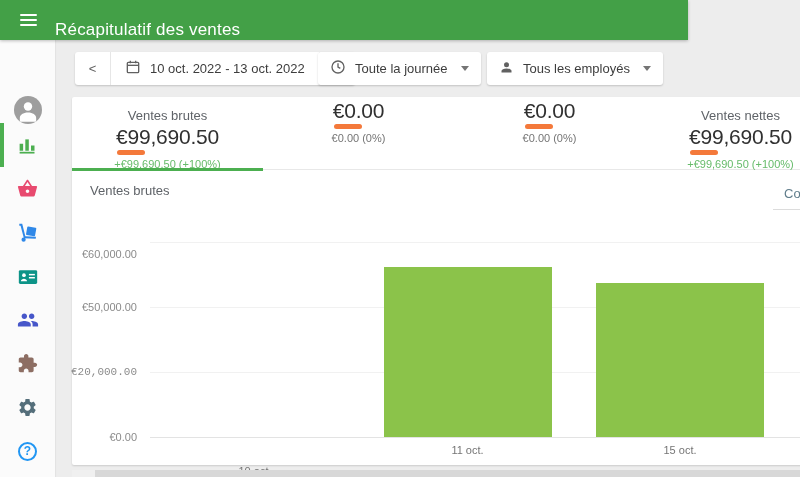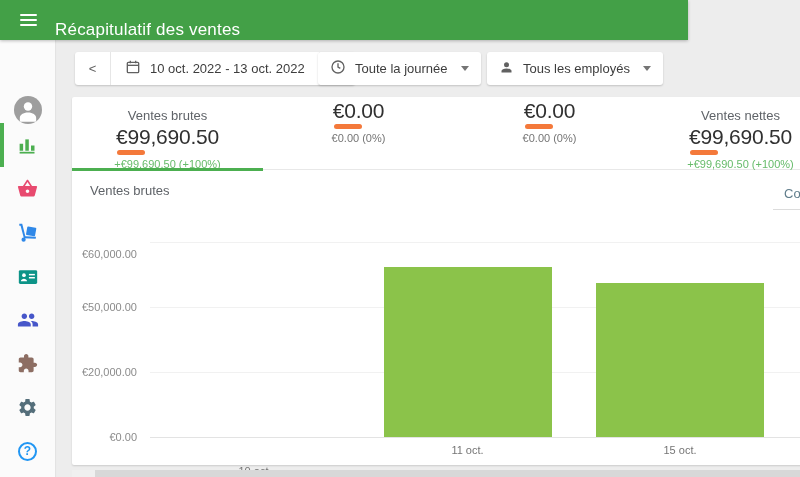--- a/index.html
+++ b/index.html
@@ -246,21 +246,21 @@
   </div>
 
   <div class="chart-title">Ventes brutes</div>
   <div class="compare-select">Co</div>
   <div class="compare-underline"></div>
 
   <div class="plot" id="plot">
       <div class="gridline baseline" style="left: 78px; top: 340px; width: 850px;"></div>
       <div class="y-tick" style="left: -5px; top: 340px;">€0.00</div>
       <div class="gridline" style="left: 78px; top: 275px; width: 850px;"></div>
-      <div class="y-tick" style="left: -5px; top: 275px;">€20,000.00</div>
+      <div class="y-tick" style="left: -5px; top: 275px; font-family: Liberation Mono, monospace;">€20,000.00</div>
       <div class="gridline" style="left: 78px; top: 210px; width: 850px;"></div>
       <div class="y-tick" style="left: -5px; top: 210px;">€50,000.00</div>
       <div class="gridline" style="left: 78px; top: 145px; width: 850px;"></div>
       <div class="y-tick" style="left: -5px; top: 157px;">€60,000.00</div>
       <div class="x-tick" style="left: 133px; top: 368px;">10 oct.</div>
       <div class="bar" style="left: 311.5px; top: 170.025px; width: 168px; height: 169.975px; background: rgb(139, 195, 74);"></div>
       <div class="x-tick" style="left: 345.5px; top: 347px;">11 oct.</div>
       <div class="bar" style="left: 524px; top: 185.981px; width: 168px; height: 154.019px; background: rgb(139, 195, 74);"></div>
       <div class="x-tick" style="left: 558px; top: 347px;">15 oct.</div>
     </div>

